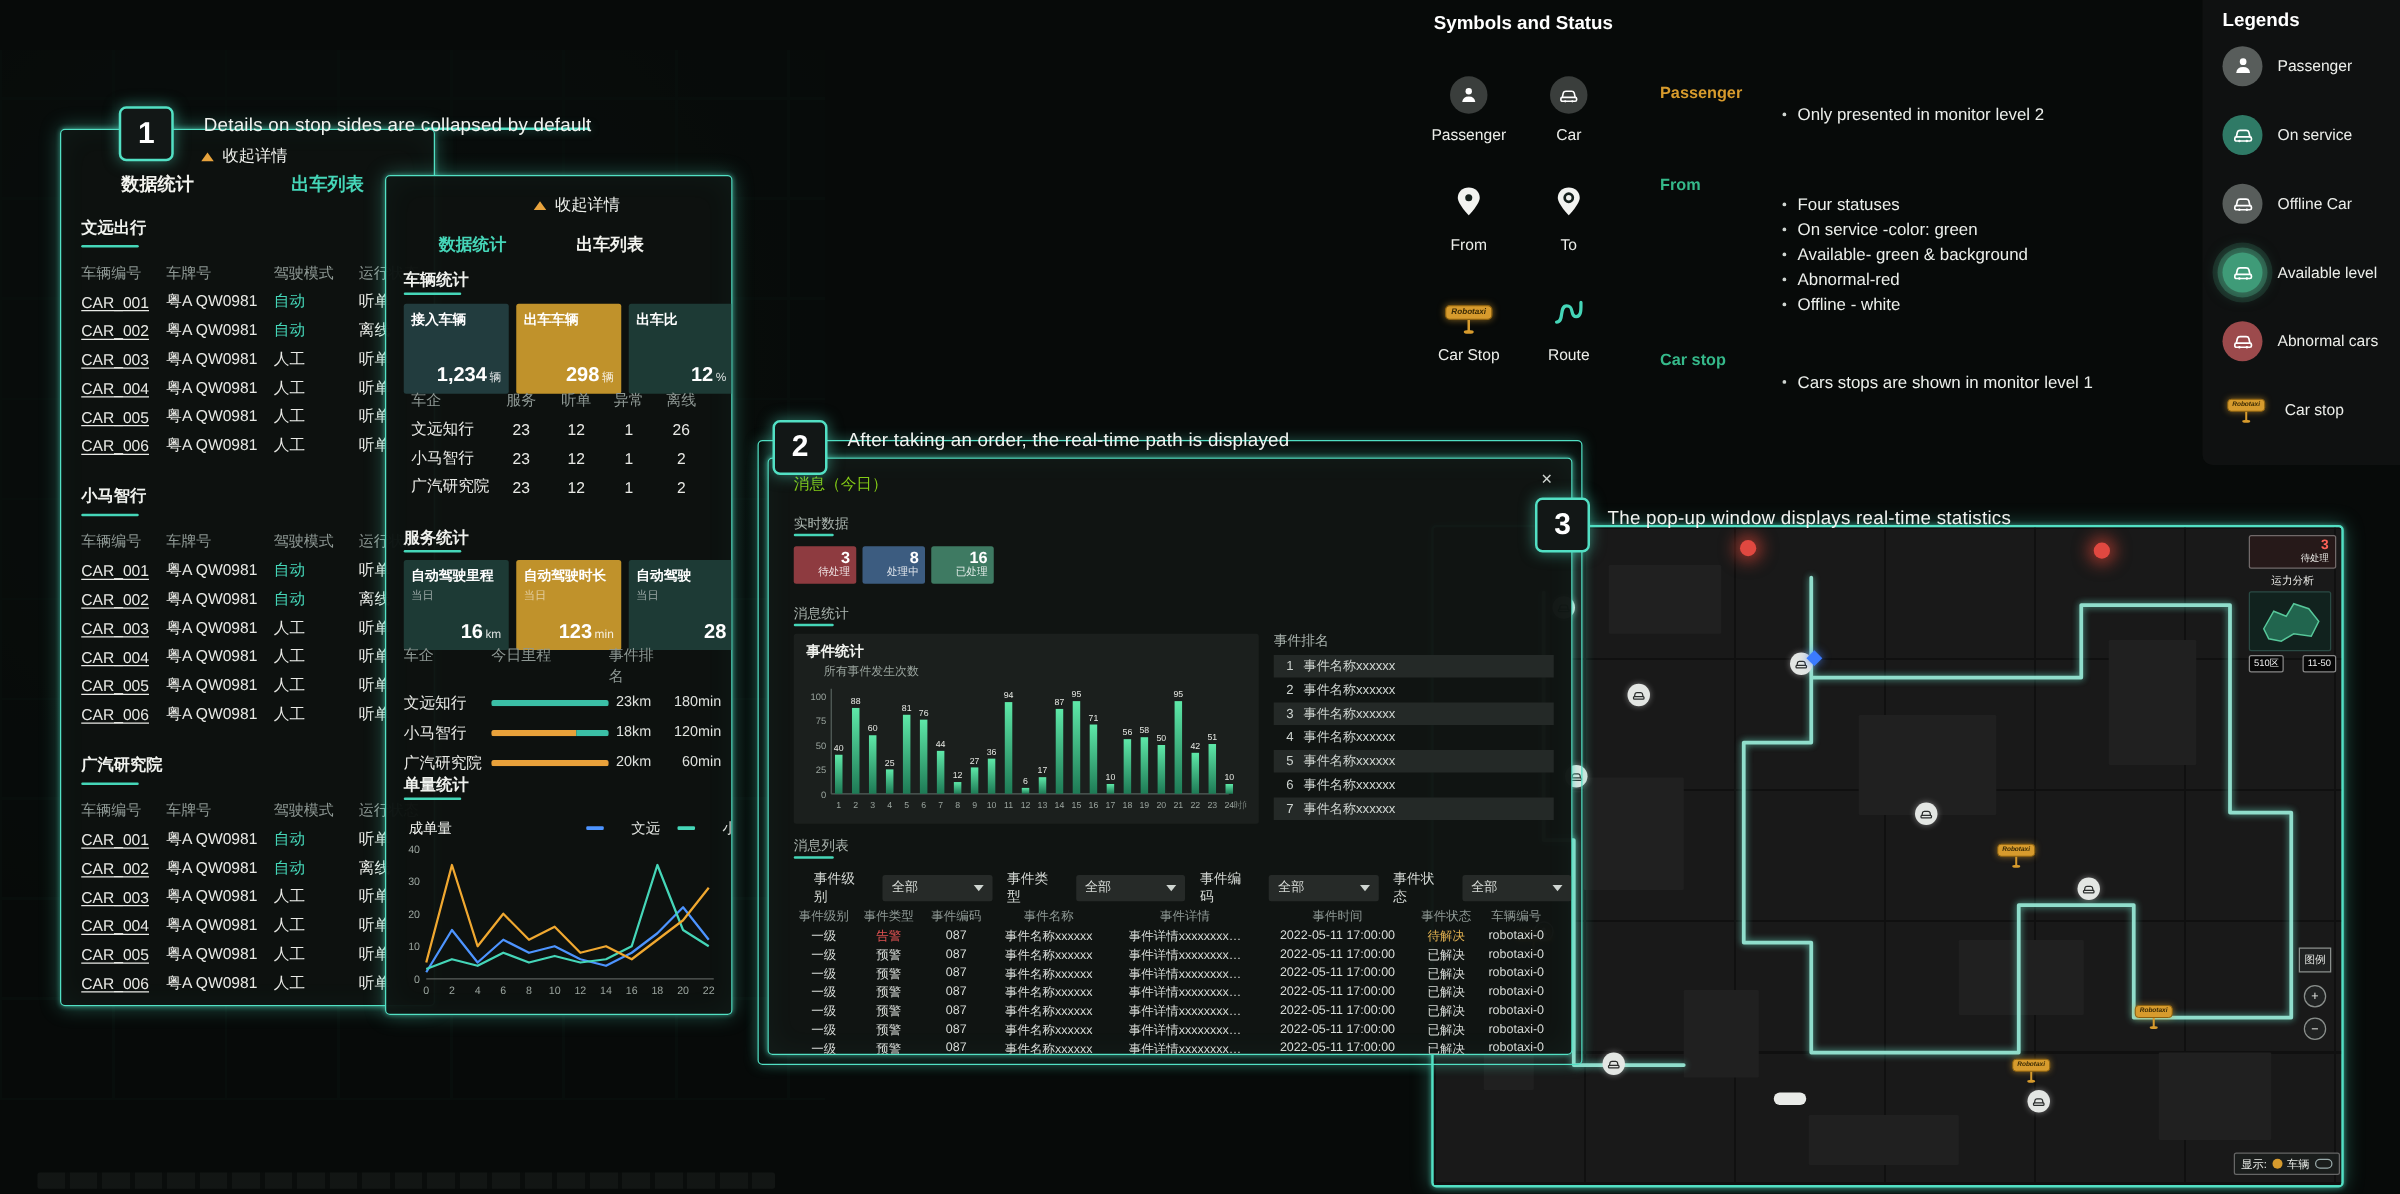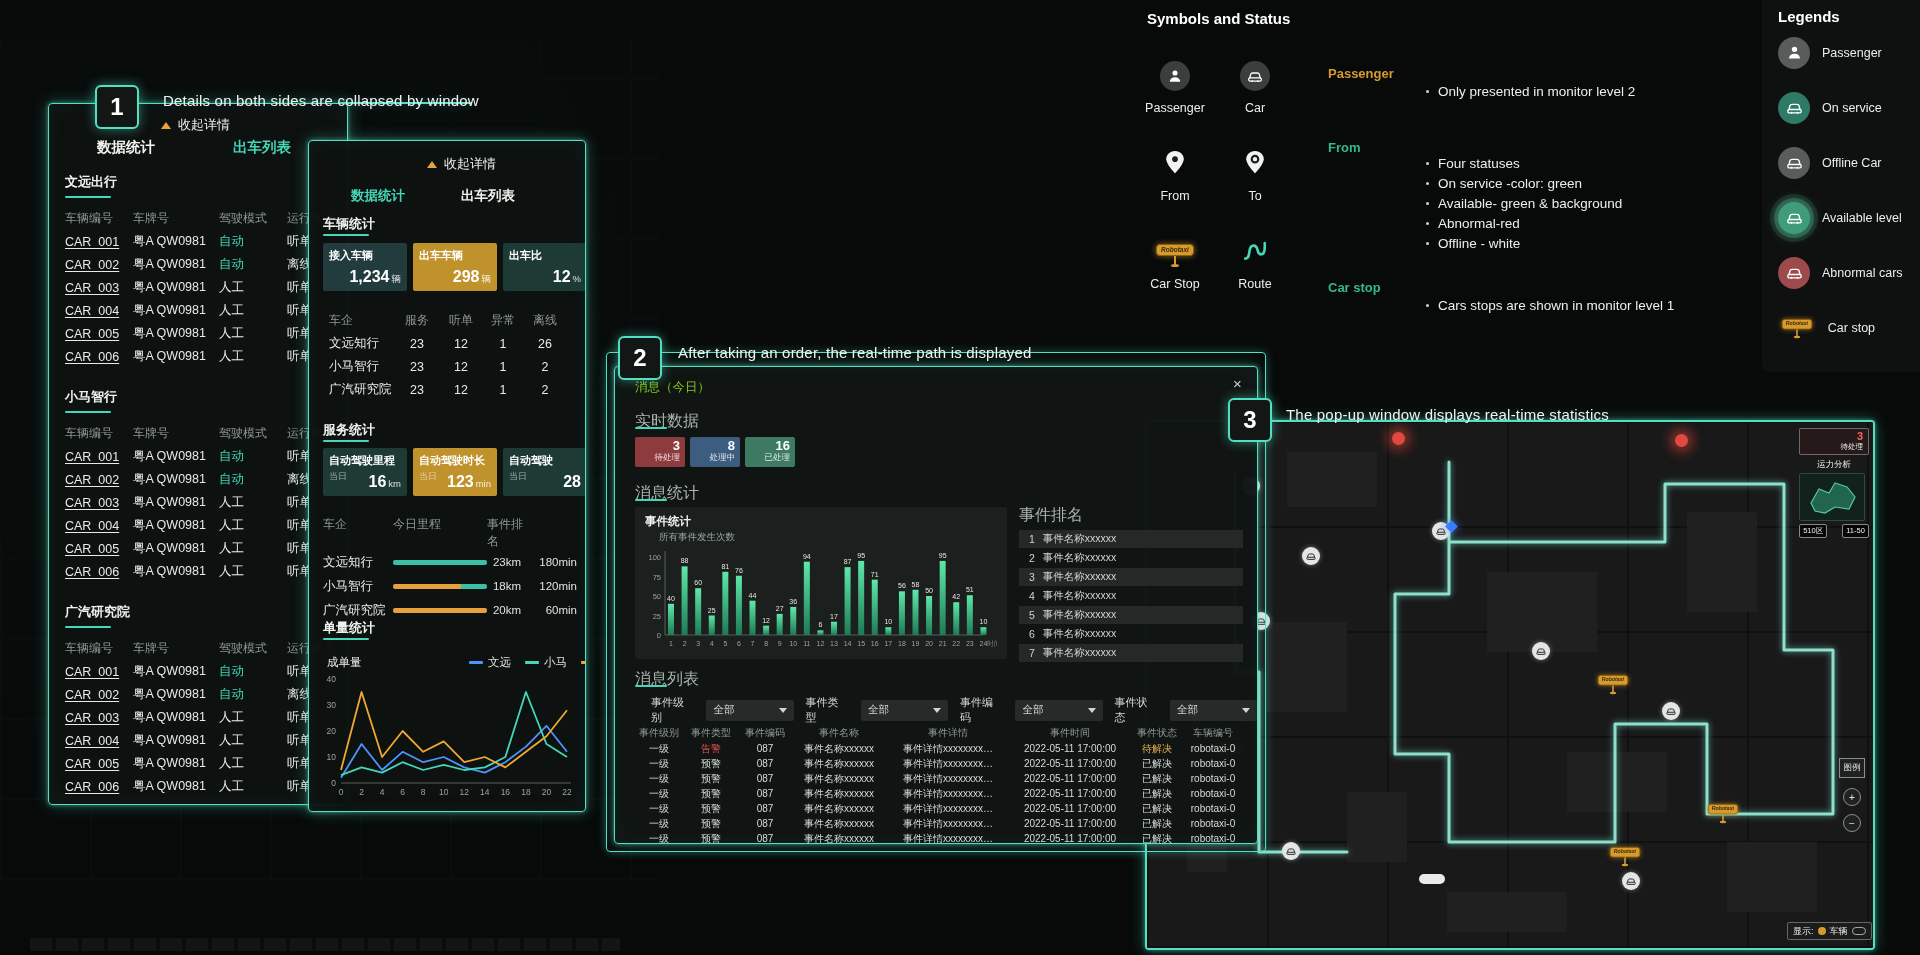--- a/index.html
+++ b/index.html
@@ -39,54 +39,54 @@
   .p1-sec .uline { margin:5px 0 10px 0; }
   .p1-grid.t-head { height:24px; }
   .p1-grid.t-row { height:23px; }
   .p1-grid span:nth-child(3),.p1-grid span:nth-child(4){ text-align:left; padding-left:10px;}
 
   
   #panel2 { left:308px; top:140px; width:278px; height:672px; z-index:3; }
   #panel2 .abs { position:absolute; }
   #panel2 .tab { font-size:13.5px; font-weight:bold; }
   .stat-cards { display:flex; gap:6px; position:absolute; left:14px; }
-  .scard { width:84px; height:48px; flex:none; border-radius:2px; padding:5px 6px; position:relative; }
+  .scard { width:84px; height:72px; flex:none; border-radius:2px; padding:5px 6px; position:relative; }
   .scard .lb { font-size:11px; font-weight:bold; color:#fff; }
   .scard .sub { font-size:9px; color:rgba(255,255,255,.55); margin-top:2px;}
   .scard .vl { position:absolute; right:6px; bottom:5px; font-size:16px; font-weight:bold; color:#fff;}
   .scard .un { font-size:9.5px; font-weight:normal; margin-left:2px; color:rgba(255,255,255,.85);}
   .bg-dark1 { background:#223c3e; } .bg-gold { background:#c0922b; } .bg-dark2 { background:#1d3a35; }
   .p2-grid { display:grid; grid-template-columns:72px 44px 44px 40px 44px; align-items:center; height:23px;}
   .p2-grid span { text-align:center; } .p2-grid span:first-child{ text-align:left; padding-left:6px;}
   .svc-row { display:grid; grid-template-columns:70px 94px 42px 56px; align-items:center; height:24px;}
   .svc-row .nm{ font-size:12.5px; color:#e9eae6;}
   .bar-track { height:5px; display:flex; border-radius:2px; overflow:hidden; background:#20262466;}
   .svc-row .v1,.svc-row .v2 { font-size:11.5px; color:#dfe2de; text-align:right; padding-right:8px;}
   .svc-head { display:grid; grid-template-columns:70px 94px 42px 56px; }
   .svc-head span { color:#8e9894; font-size:12px; }
   .legend-line { display:flex; gap:14px; white-space:nowrap; }
-  .legend-line .it { display:flex; align-items:center; gap:5px; font-size:11.5px; color:#dfe2de;}
+  .legend-line .it { display:flex; align-items:center; gap:22px; font-size:11.5px; color:#dfe2de;}
   .legend-line .dash { width:14px; height:2.5px; border-radius:1px; }
 
   
   .step-box { position:absolute; width:44px; height:44px; background:#121716; border:2px solid #52e0c4;
     border-radius:6px; box-shadow:0 0 12px rgba(82,224,196,.5); display:flex; align-items:center;
     justify-content:center; font-size:24px; font-weight:bold; color:#fff; z-index:10;}
   .step-text { position:absolute; font-size:15px; color:#f2f3f0; z-index:10; letter-spacing:.2px;}
   .ann-line { position:absolute; height:2px; background:#52e0c4; z-index:1; box-shadow:0 0 8px rgba(82,224,196,.5);}
   .ann-rect { position:absolute; border:1px solid #52e0c4; border-radius:4px; z-index:5;
      box-shadow:0 0 10px rgba(82,224,196,.35);}
 
   
   #msg { left:614px; top:366px; width:644px; height:478px; z-index:6; background:rgba(16,20,18,.98);}
   #msg .abs { position:absolute; }
   .chip { width:50px; height:30px; border-radius:2px; padding:2px 5px; text-align:right; }
   .chip .v { font-size:13px; font-weight:bold; color:#fff; line-height:13px;}
   .chip .l { font-size:8.5px; color:rgba(255,255,255,.85); }
-  .lab { font-size:16px; color:#aab4ae; }
+  .lab { font-size:11px; color:#aab4ae; }
   .card { background:#1b1f1d; border-radius:2px; }
   .rank-row { display:flex; gap:8px; align-items:center; height:18px; margin-bottom:1px;
     font-size:10.5px; color:#cfd5d1; padding-left:10px;}
   .rank-row:nth-child(odd){ background:#242927; }
   .filters { display:flex; gap:12px; align-items:center; }
   .f-lab { font-size:11px; color:#d6dad6; }
   .f-box { width:88px; height:21px; background:#262a28; display:flex; align-items:center;
     justify-content:space-between; padding:0 7px; font-size:10.5px; color:#d6dad6; border-radius:2px;}
   .caret { width:0;height:0;border-left:4px solid transparent;border-right:4px solid transparent;
     border-top:5px solid #cfd5d1;}
@@ -185,21 +185,21 @@
 </head>
 <body>
 
 <div class="bg-map"></div>
 <div class="bg-strip"></div>
 
 <div class="ann-line" style="left:340px; top:102px; width:132px;"></div>
 <div class="step-box" style="left:95px; top:85px;">
     <span>1</span>
   </div>
-<div class="step-text" style="left:163px; top:92px;">Details on both sides are collapsed by window</div>
+<div class="step-text" style="left:163px; top:92px;">Details on stop sides are collapsed by default</div>
 
 <div id="panel1" class="tpanel">
   <div class="collapse-hdr" style="left:112px; top:12px;">
     <span class="chev"></span>
     <span>收起详情</span>
   </div>
   <div class="tabs">
     <span class="tab" style="color:#f2f3ee">数据统计</span>
     <span class="tab teal">出车列表</span>
   </div>

